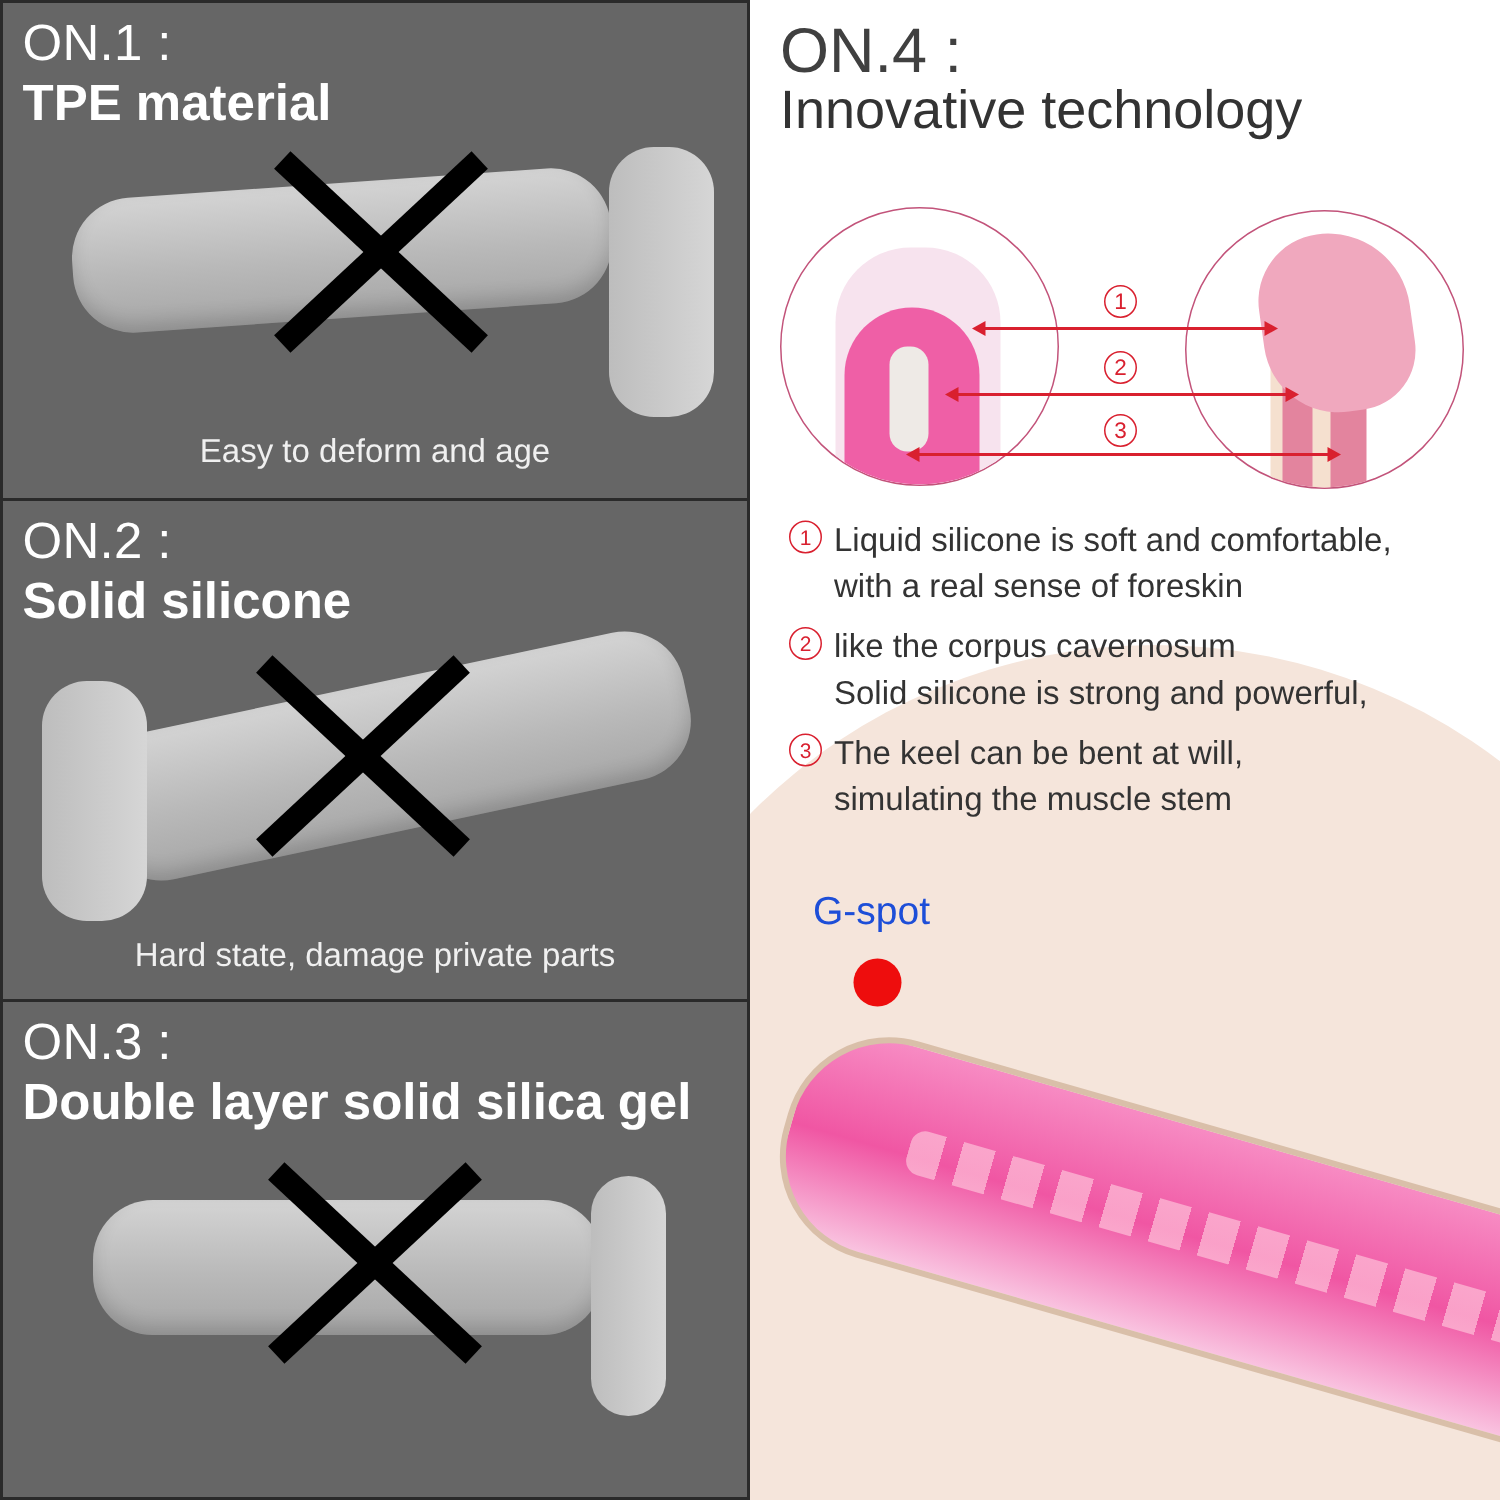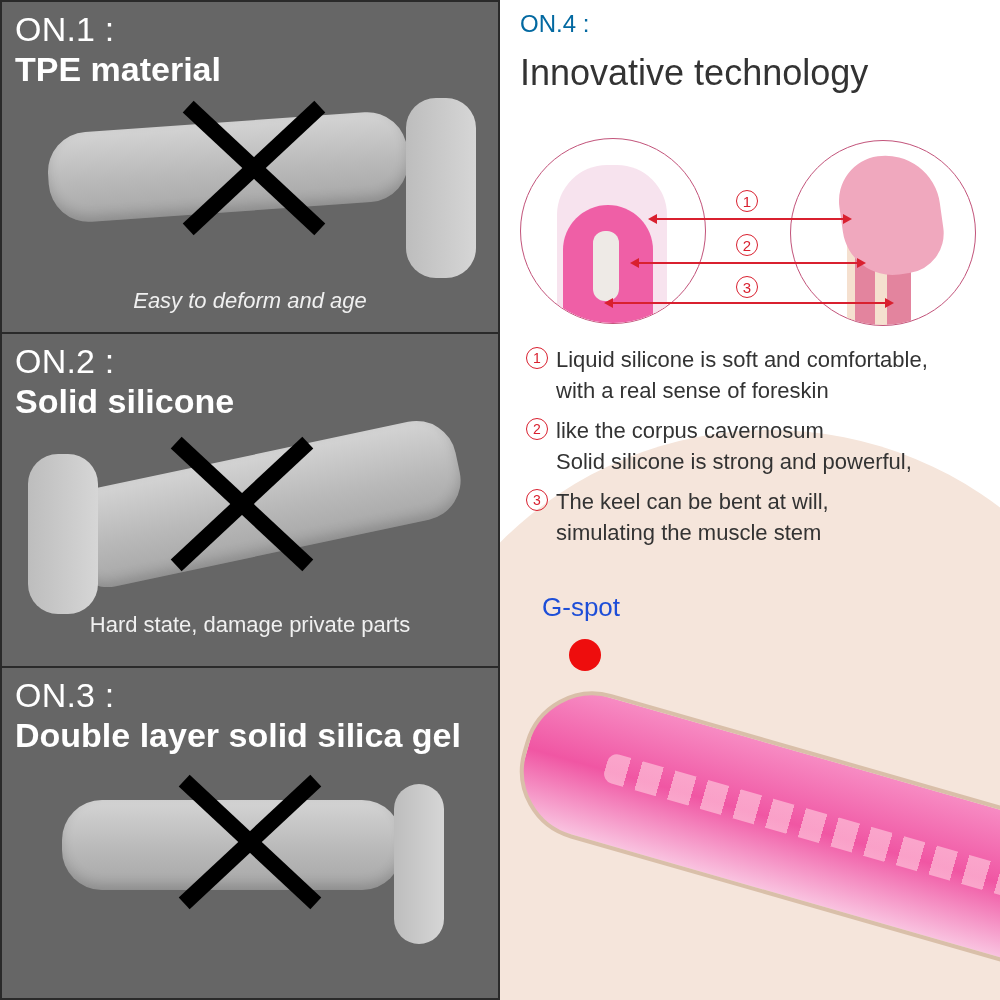--- a/index.html
+++ b/index.html
@@ -24,22 +24,22 @@
       letter-spacing: 0.2px;
     }
     .panel-title {
       position: absolute; left: 13px; top: 48px;
       color: #ffffff; font-size: 34px; font-weight: 700;
     }
     .panel-caption {
       position: absolute; left: 0; width: 100%; text-align: center;
       color: #f0f0f0; font-size: 22px;
     }
-    .panel-1 .panel-caption { top: 286px; font-style: italic; }
-    .panel-2 .panel-caption { top: 278px; }
+    .panel-1 .panel-caption { top: 286px; }
+    .panel-2 .panel-caption { top: 290px; }
     .panel-3 .panel-caption { top: 292px; }
 
     
     .product-shape {
       position: absolute;
       background: linear-gradient(180deg, #d4d4d4 0%, #b9b9b9 55%, #a6a6a6 100%);
       border-radius: 40px;
       box-shadow: inset 0 -6px 12px rgba(0,0,0,0.15);
     }
     .product-base {
@@ -57,21 +57,21 @@
     .x-mark::before { transform: rotate(43deg); }
     .x-mark::after { transform: rotate(-43deg); }
 
     
     .right-col { position: absolute; left: 500px; top: 0; width: 500px; height: 1000px; background: #ffffff; overflow: hidden; }
     .beige-blob {
       position: absolute; left: -110px; top: 430px;
       width: 760px; height: 760px; border-radius: 50%;
       background: #f5e5db;
     }
-    .r-num { position: absolute; left: 20px; top: 10px; font-size: 24px; color: #0369a1; }
+    .r-num { position: absolute; left: 20px; top: 10px; font-size: 42px; color: #404040; }
     .r-title { position: absolute; left: 20px; top: 52px; font-size: 36px; color: #333333; font-weight: 400; }
 
     .diagram { position: absolute; left: 20px; top: 138px; width: 460px; height: 190px; }
     .circle-frame {
       position: absolute; width: 186px; height: 186px; border-radius: 50%;
       border: 1.5px solid #c2537a; background: #ffffff; overflow: hidden;
     }
     .circle-left { left: 0; top: 0; }
     .circle-right { left: 270px; top: 2px; }
     .layer-outer {

